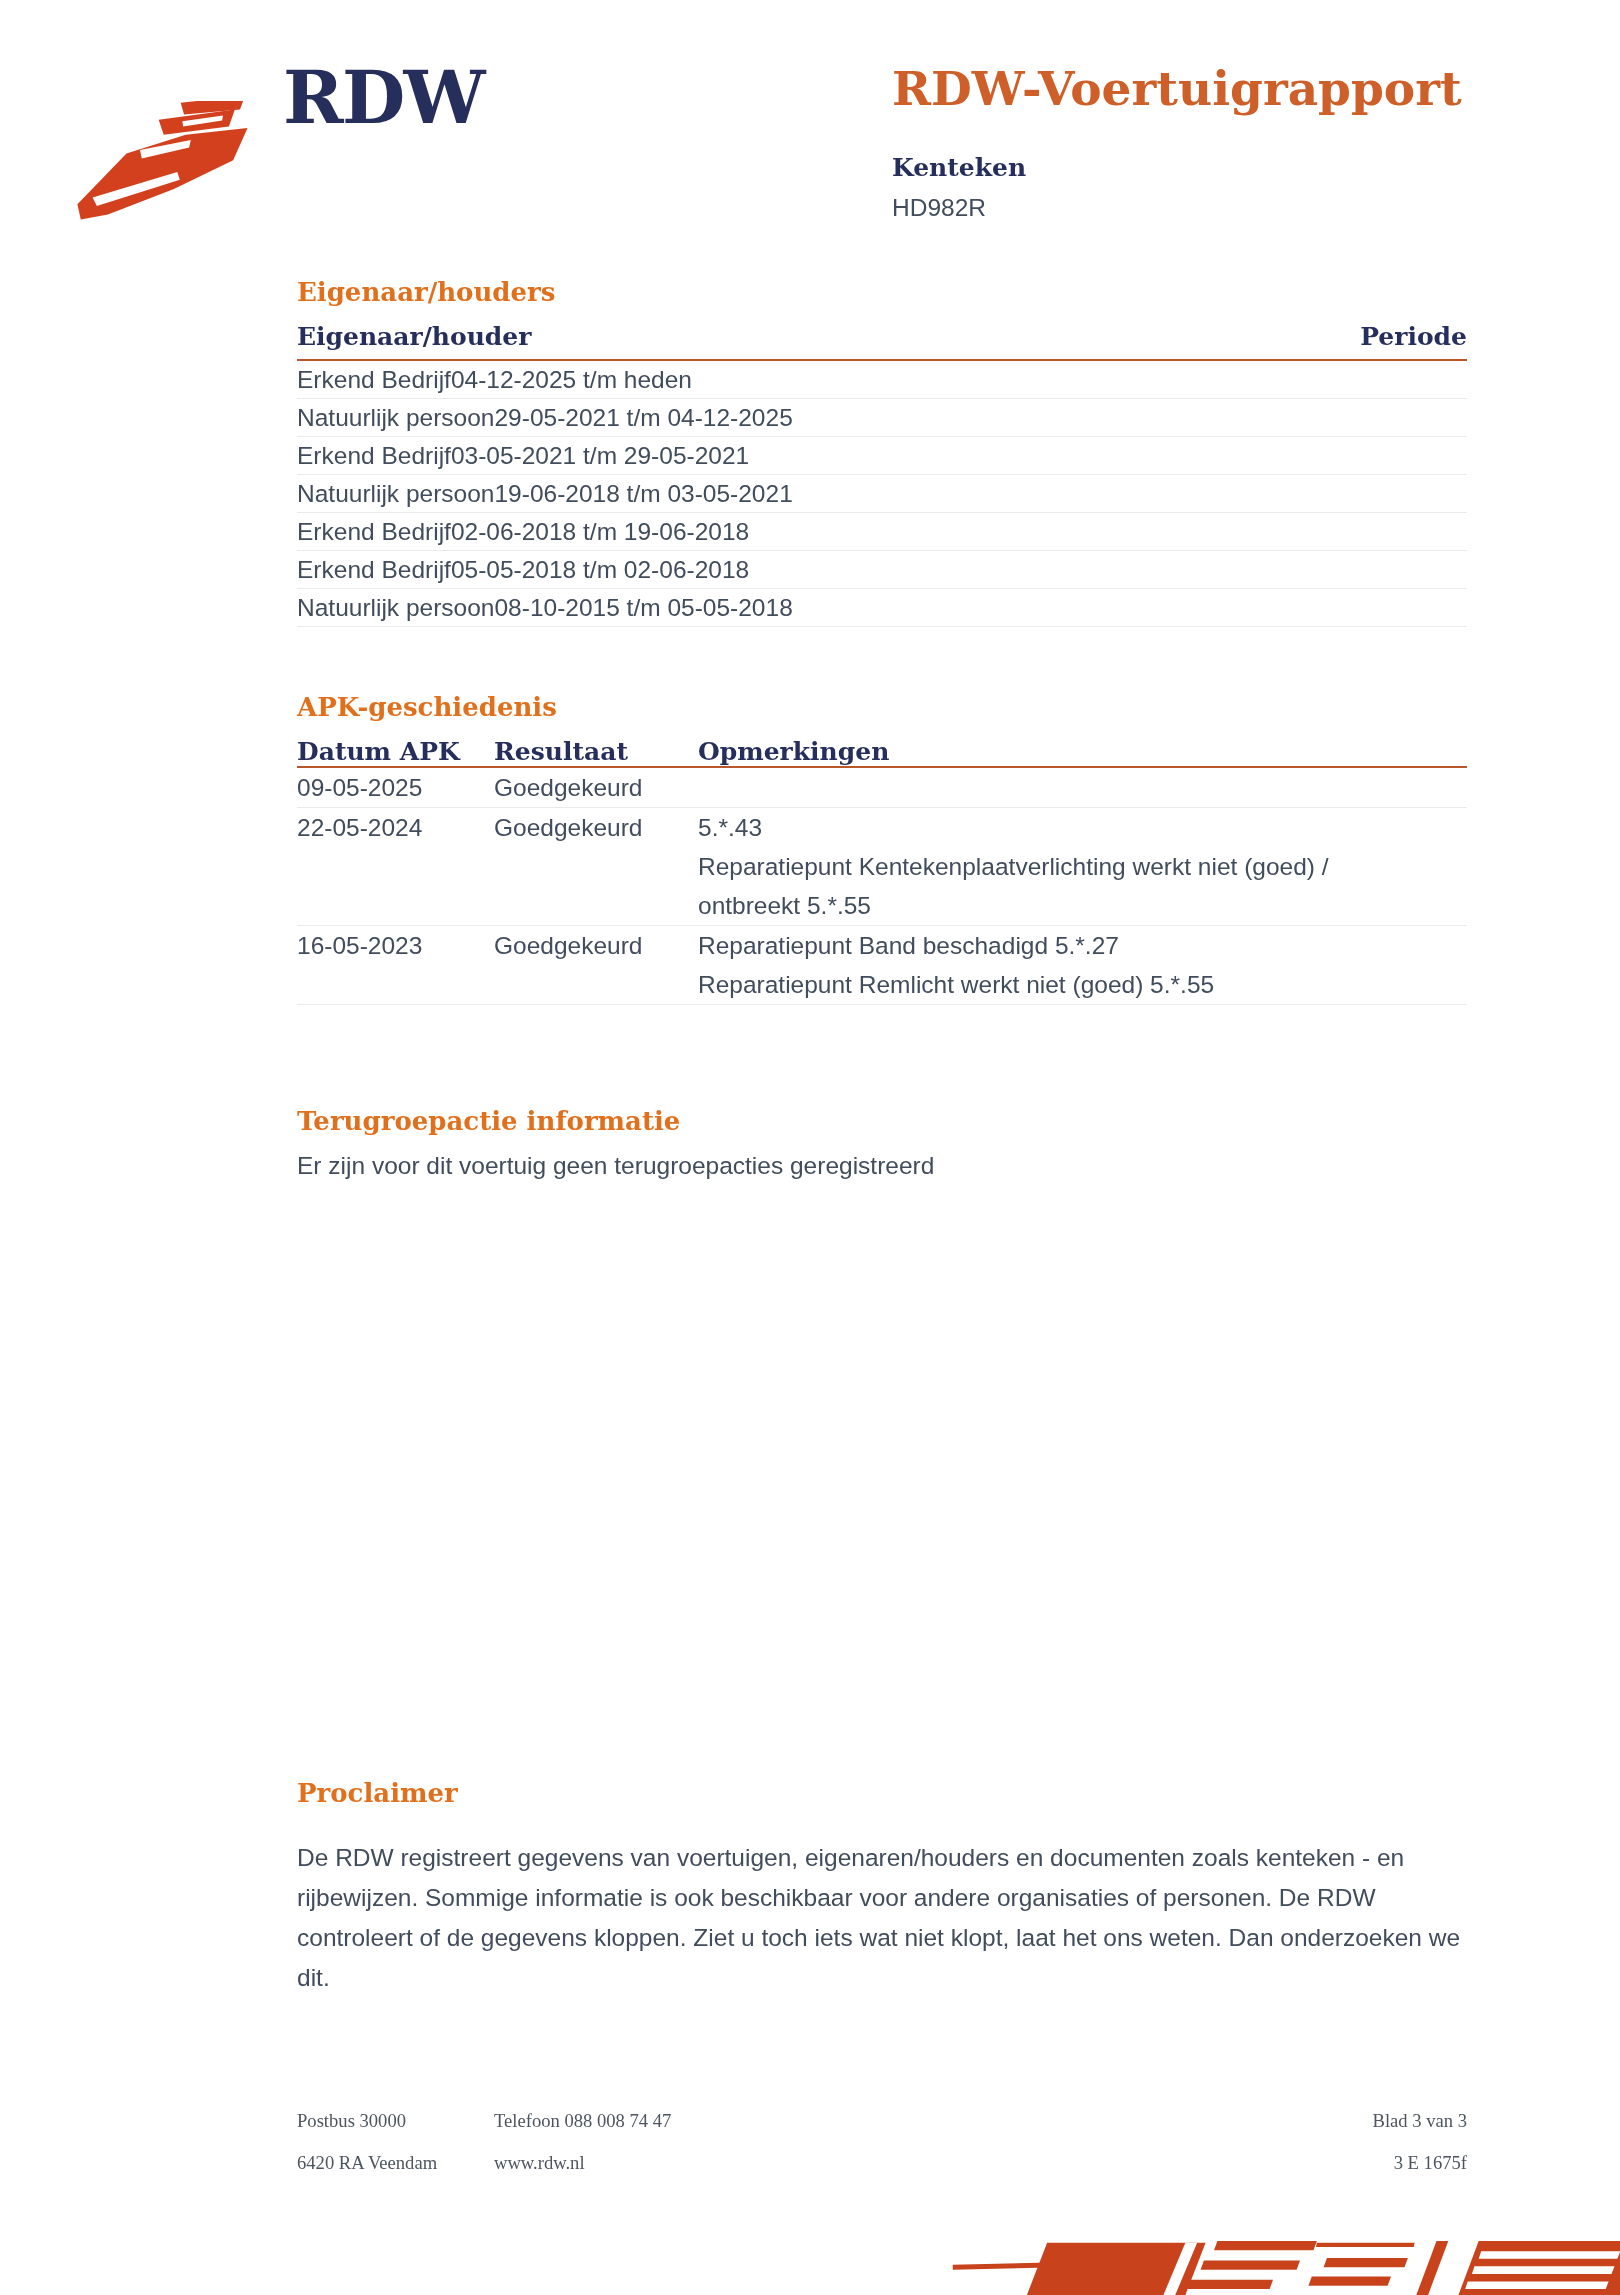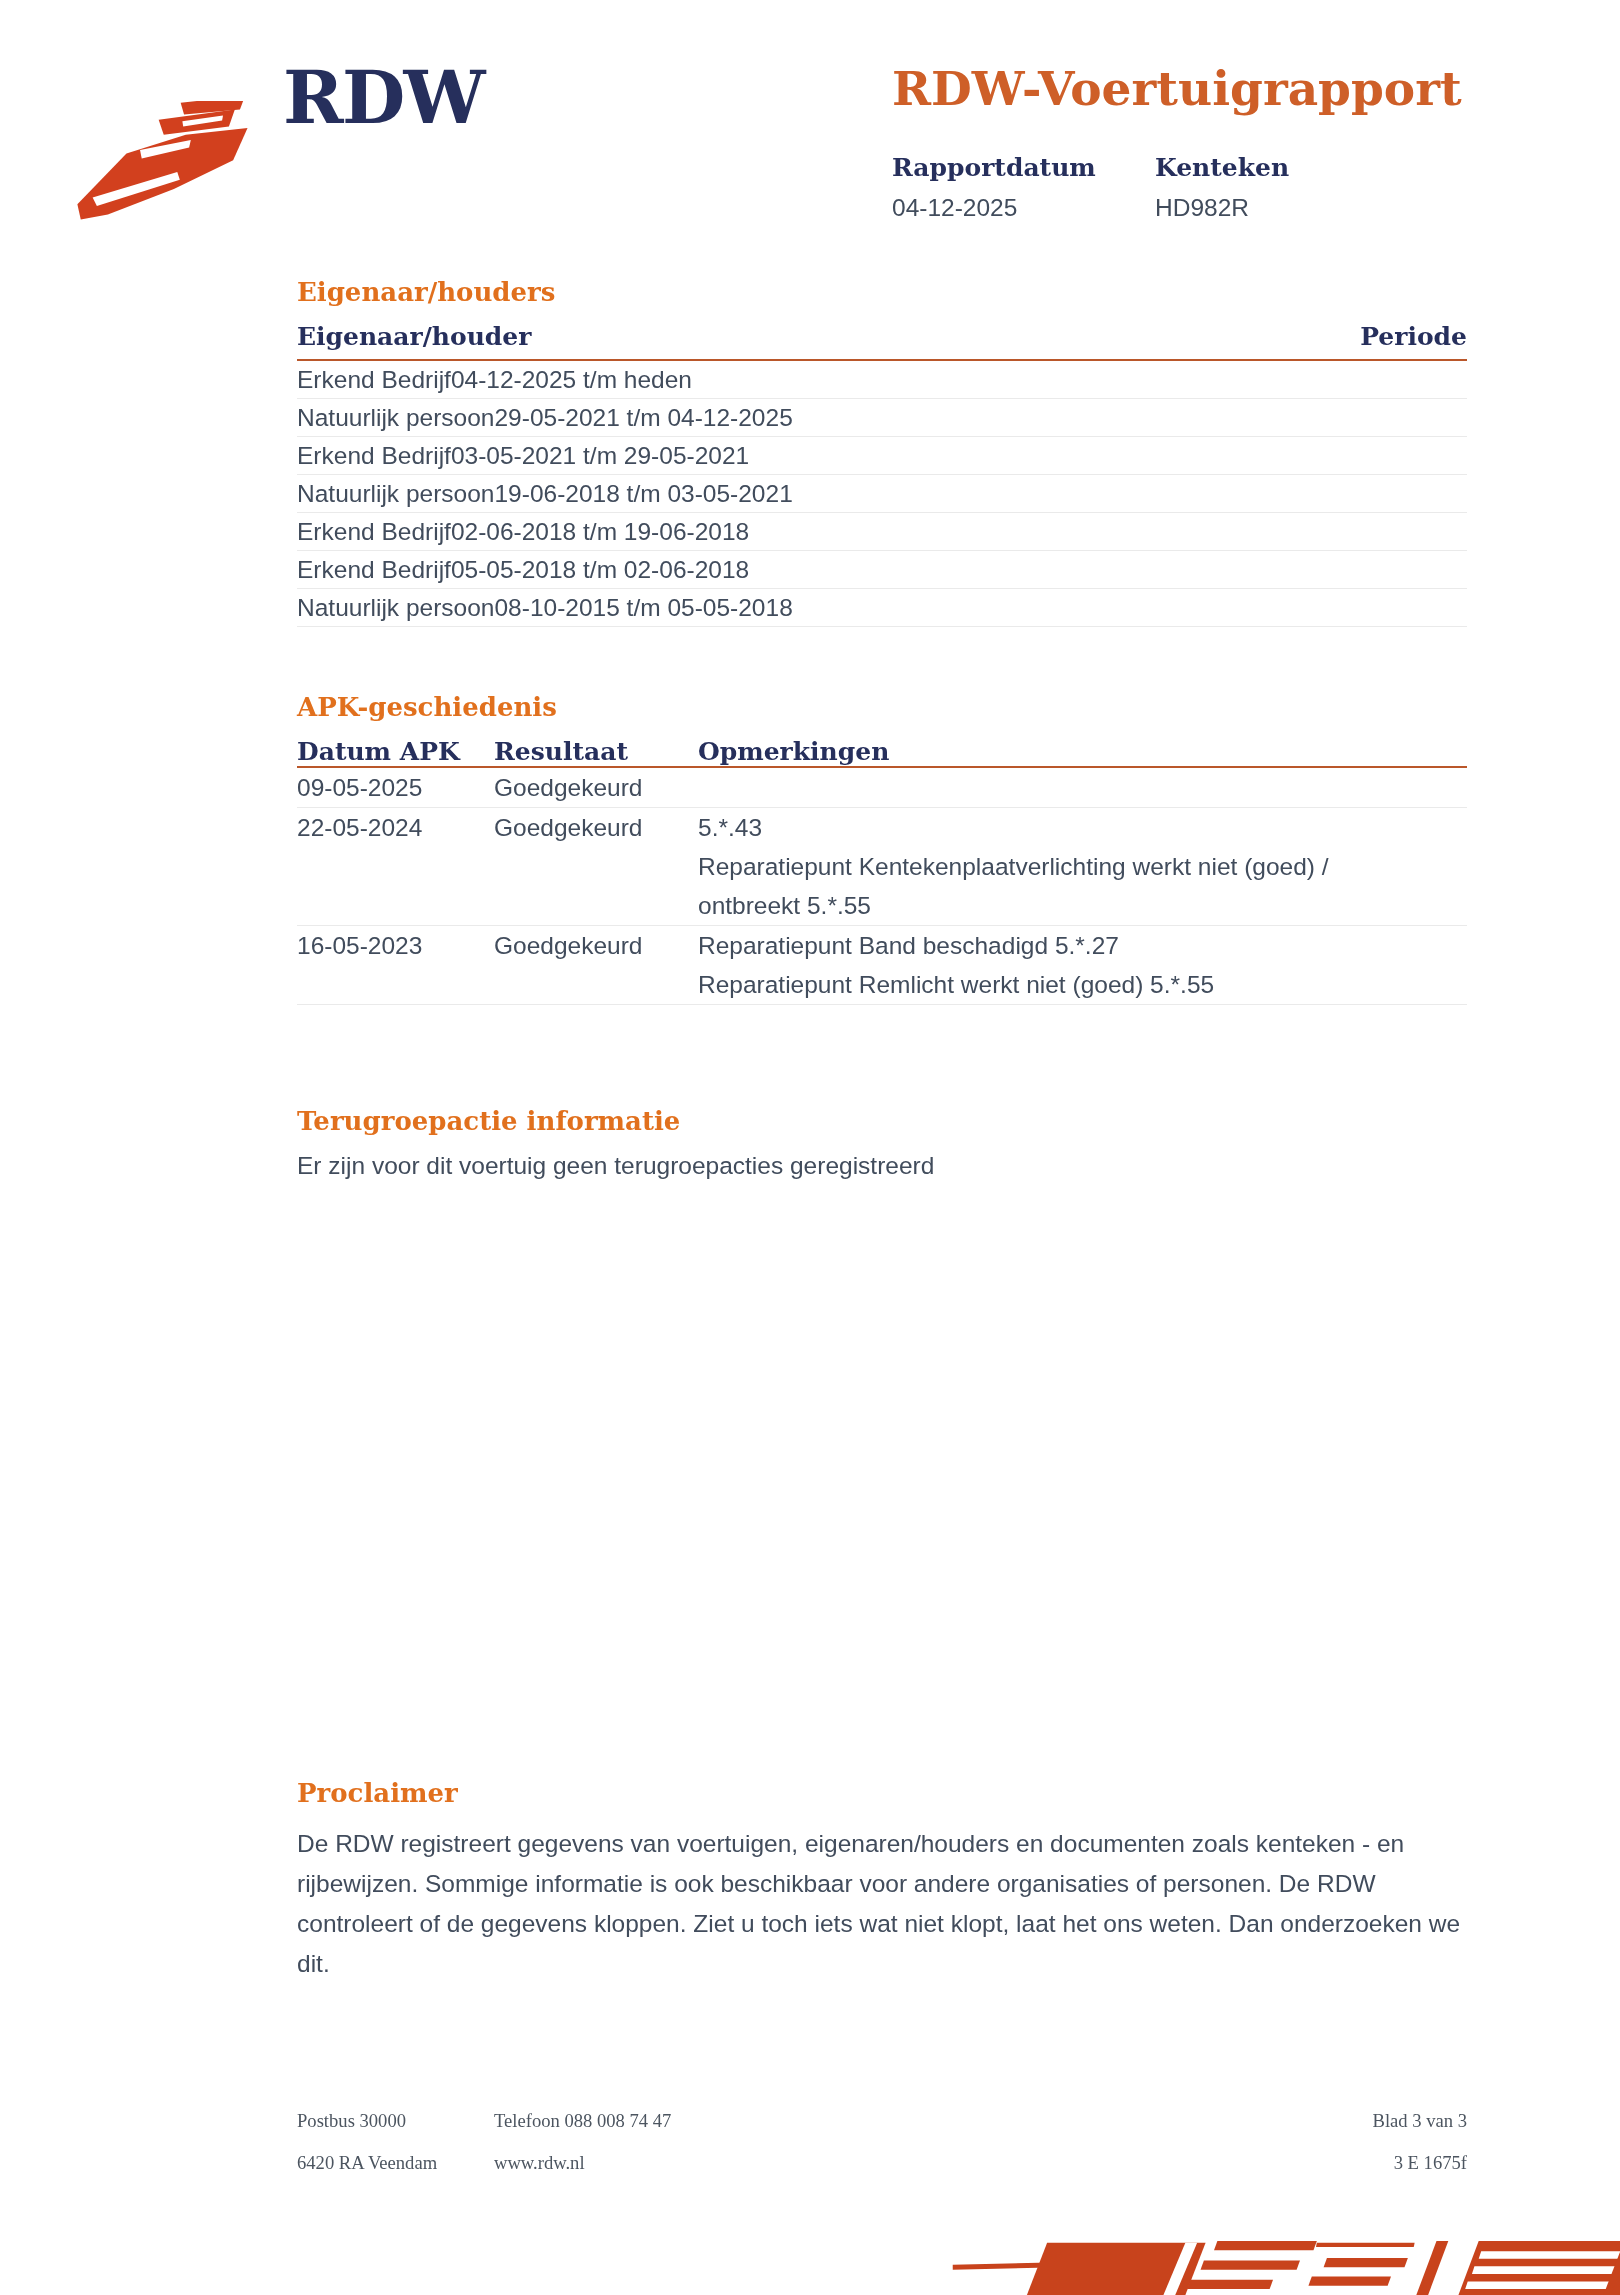--- a/index.html
+++ b/index.html
@@ -51,21 +51,21 @@
   .apk-row {
     display:grid; grid-template-columns:197px 204px 1fr;
     font-size:24.5px; line-height:39px; border-bottom:1.7px solid var(--separator,#EAEAEA);
   }
   .apk-row .remark-line { display:block; }
 
   
   #recall { top:1106px; }
   .recall-body { margin-top:10px; font-size:24.5px; line-height:39px; }
   #proclaimer { top:1778px; width:1182px; }
-  .proclaimer-body { margin-top:16px; font-size:24.5px; line-height:40px; }
+  .proclaimer-body { margin-top:30px; font-size:24.5px; line-height:40px; }
 
   
   #footer { top:2100px; }
   .footer-row {
     display:grid; grid-template-columns:197px 1fr auto; align-items:center;
     height:42px; font-size:18.6px; color:var(--footer-text,#4C5560);font-family:Liberation Serif, serif;
   }
   .footer-row .f-right { text-align:right; }
 
   
@@ -85,24 +85,20 @@
         <polygon fill="currentColor" points="100,22 190,10 183,30 106,40"></polygon>
         <polygon fill="#fff" points="128,24 176,17 175,23 129,30"></polygon>
         <polygon fill="currentColor" points="126,2 202,-6 196,10 130,16"></polygon>
       </svg>
       <span class="logo-text serif">RDW</span>
     </div>
 
     <div class="title-block">
       <h1 class="page-title serif">RDW-Voertuigrapport</h1>
       <div class="meta">
-        <div class="meta-col1">
-          <div class="meta-label serif">Rapportdatum</div>
-          <div class="meta-value">04-12-2025</div>
-        </div>
         <div>
           <div class="meta-label serif">Kenteken</div>
           <div class="meta-value">HD982R</div>
         </div>
       </div>
     </div>
   </header>
 
   <section class="section" id="owners">
     <div class="section-title serif">Eigenaar/houders</div>

